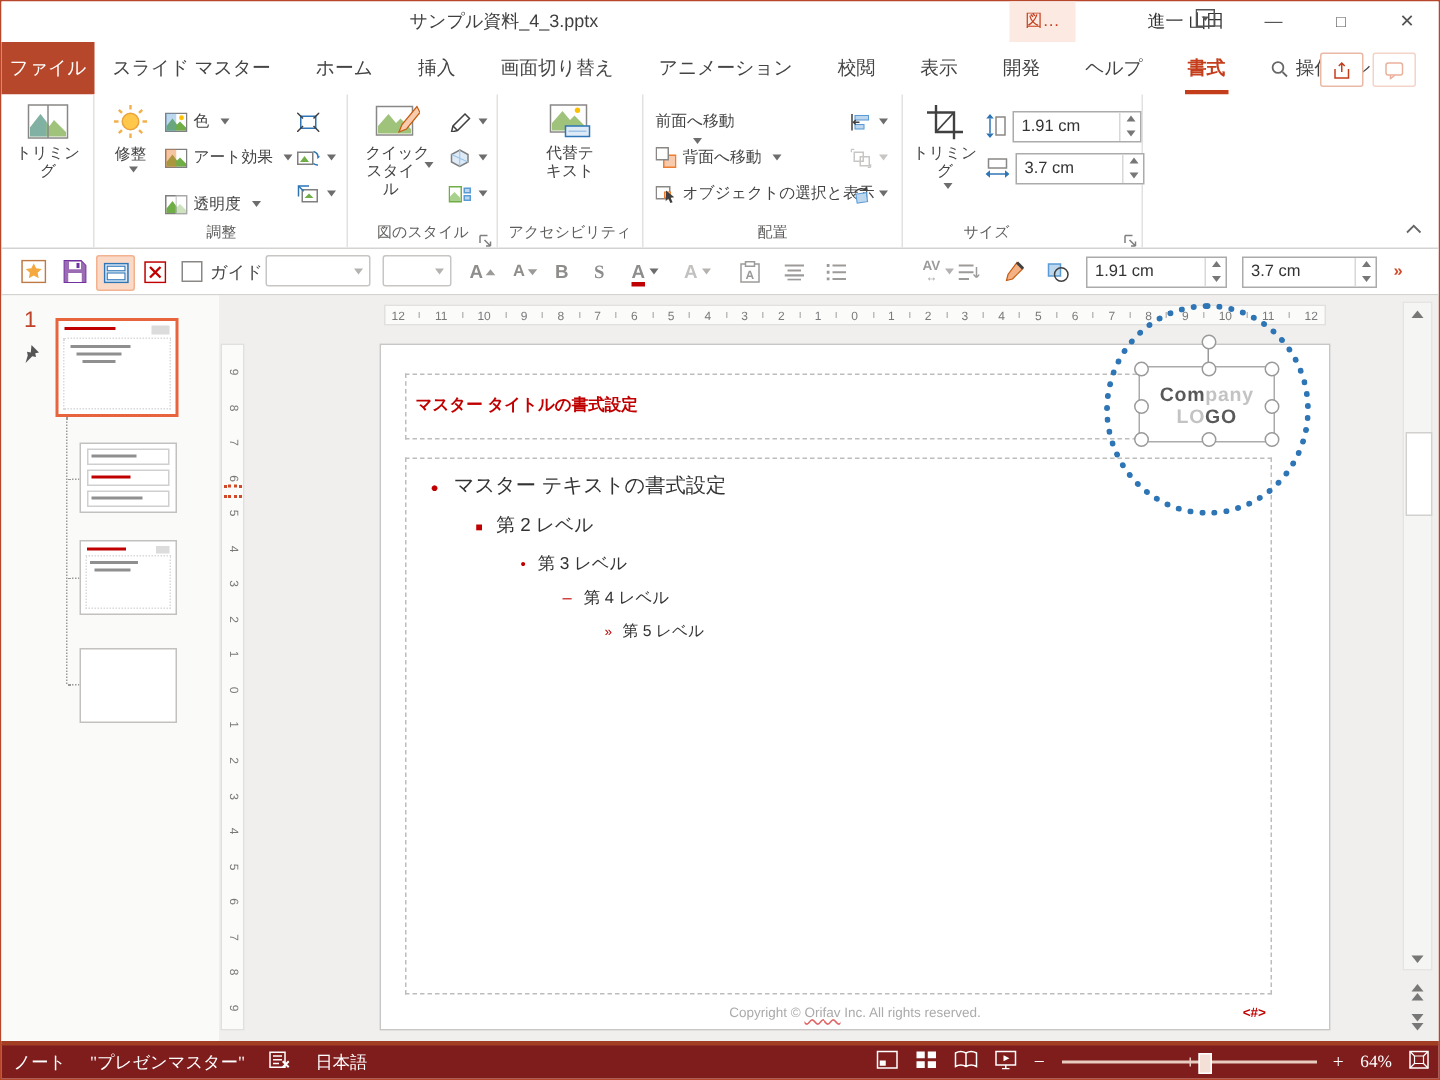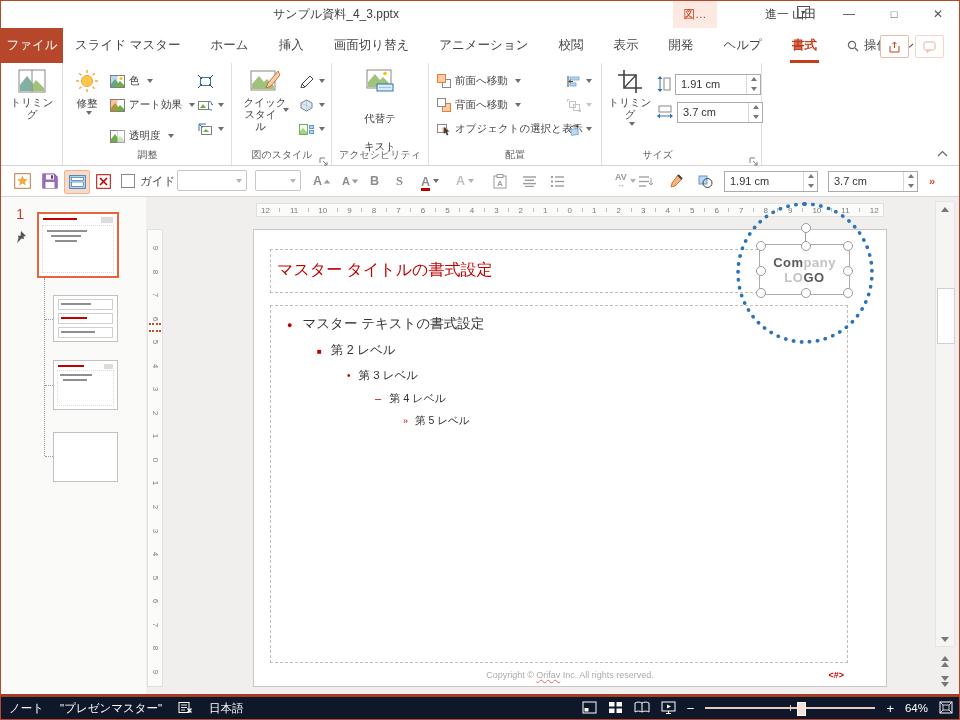--- a/index.html
+++ b/index.html
@@ -75,21 +75,21 @@
     display:flex;flex-direction:column;justify-content:space-between;padding:14px 0 10px 0;}
   .vnum{font-size:8px;color:#7a7a7a;transform:rotate(90deg);text-align:center;line-height:8px;}
   .vruler-mark{position:absolute;left:148px;top:126px;width:12px;height:5px;border-top:2px dotted #D04A2A;border-bottom:2px dotted #D04A2A;}
   .hruler{position:absolute;left:255px;top:6px;width:628px;height:14px;background:#FBFBFA;border:1px solid #E2E0DE;box-sizing:border-box;
     display:flex;align-items:center;justify-content:space-between;padding:0 4px;z-index:1;}
   .rnum{font-size:8px;color:#7a7a7a;}
   .rtick{width:1px;height:4px;background:#BDBDBD;display:inline-block;}
 
   .canvas{position:absolute;left:252px;top:32px;width:634px;height:458px;background:#fff;border:1px solid #C9C7C5;box-sizing:border-box;z-index:2;}
   .ph{position:absolute;border:1px dashed #BDBDBD;box-sizing:border-box;}
-  .slide-title{font-size:16px;font-weight:normal;color:#C00000;line-height:40px;padding-left:6px;white-space:nowrap;}
+  .slide-title{font-size:11px;font-weight:bold;color:#C00000;line-height:40px;padding-left:6px;white-space:nowrap;}
   .bullet-row{display:flex;align-items:baseline;white-space:nowrap;color:#333;}
   .bm{color:#C00000;flex:none;}
 
   .logo-box{position:absolute;left:505px;top:14px;width:89px;height:49px;border:1px solid #ABABAB;background:#fff;
     display:flex;flex-direction:column;align-items:center;justify-content:center;font-weight:bold;font-size:13px;line-height:15px;letter-spacing:.5px;z-index:4;}
   .lg-d{color:#595959;}
   .lg-l{color:#C3C3C3;}
   .handle{position:absolute;width:8px;height:8px;border:1px solid #9A9A9A;background:#fff;border-radius:50%;z-index:5;}
   .rot-line{position:absolute;left:50%;top:-14px;width:1px;height:14px;background:#9A9A9A;}
   .blue-circle{position:absolute;left:482px;top:-28px;width:130px;height:134px;border:4px dotted #2E75B6;border-radius:50%;z-index:9;}
@@ -98,21 +98,21 @@
   .wavy{text-decoration:underline;text-decoration-style:wavy;text-decoration-color:#E06666;}
   .pagenum{position:absolute;right:42px;bottom:6px;font-size:9px;color:#C00000;font-weight:bold;}
 
   .vscroll{position:absolute;left:934px;top:4px;width:20px;height:446px;background:#F5F5F4;border:1px solid #E6E4E2;box-sizing:border-box;}
   .sbtn{position:absolute;left:0;width:100%;height:14px;display:flex;align-items:center;justify-content:center;}
   .sthumb{position:absolute;left:1px;top:86px;width:16px;height:54px;background:#fff;border:1px solid #D2D0CE;}
   .jumpbtn{position:absolute;left:934px;width:20px;height:16px;display:flex;flex-direction:column;align-items:center;justify-content:center;gap:1px;}
   .jumpbtn .tri-u,.jumpbtn .tri-d{border-left-width:4px;border-right-width:4px;}
 
   
-  .statusbar{position:absolute;bottom:0;left:0;width:100%;height:25px;background:#0f172a;border-top:3px solid #A23E24;box-sizing:border-box;color:#fff;}
+  .statusbar{position:absolute;bottom:0;left:0;width:100%;height:25px;background:#7f1d1d;border-top:3px solid #A23E24;box-sizing:border-box;color:#fff;font-family:Liberation Serif, serif;}
   .sb-left{position:absolute;left:8px;top:0;height:22px;display:flex;align-items:center;gap:16px;font-size:11.5px;}
   .sb-right{position:absolute;right:6px;top:0;height:22px;display:flex;align-items:center;gap:11px;font-size:11.5px;}
   .ztrack{position:relative;width:170px;height:2px;background:#E9CCC0;}
   .zthumb{position:absolute;left:54%;top:-5px;width:7px;height:12px;background:#F4E0D7;border:1px solid #fff;}
   .ztick{position:absolute;left:50%;top:-2px;width:1px;height:6px;background:#E9CCC0;}
 </style>
 </head>
 <body>
 
 <div class="app">
@@ -292,36 +292,36 @@
       <div class="glabel">図のスタイル</div>
       <div class="launcher">
         <svg width="9" height="9" viewBox="0 0 9 9">
             <path d="M1 1 v5 M1 1 h5" stroke="#7F7F7F"></path>
             <path d="M4 4 l4 4 M8 8 v-3 M8 8 h-3" stroke="#7F7F7F"></path>
           </svg>
       </div>
     </div>
 
     <div class="rgroup" style="left:331px;width:97px;">
-      <div class="bigbtn" style="left:22px;top:6px;width:52px;gap:16px;">
+      <div class="bigbtn" style="left:22px;top:6px;width:52px;">
         <svg width="30" height="24" viewBox="0 0 30 24">
           <rect x="2" y="1" width="24" height="18" fill="#fff" stroke="#8A8886"></rect>
           <path d="M3 13 L10 5 L15 11 L18 8 L25 15 v3 H3 z" fill="#9FC37B"></path>
           <circle cx="20" cy="4.5" r="1.8" fill="#FFC000"></circle>
           <rect x="12" y="15" width="16" height="7" fill="#DEEBF7" stroke="#2E75B6"></rect>
           <line x1="14" y1="18.5" x2="26" y2="18.5" stroke="#9DC3E6"></line>
         </svg>
         <span style="margin-top:3px;">代替テ</span>
         <span>キスト</span>
       </div>
       <div class="glabel">アクセシビリティ</div>
     </div>
 
     <div class="rgroup" style="left:428px;width:173px;">
-      <div class="rrow" style="left:8px;top:7px;">
+      <div class="rrow" style="left:8px;top:7px;flex-direction:column;">
         <svg width="14" height="14" viewBox="0 0 14 14">
             <rect x="5.5" y="5.5" width="8" height="8" fill="#fff" stroke="#8A8886"></rect>
             <rect x="0.5" y="0.5" width="8" height="8" fill="#F8CBAD" stroke="#ED7D31"></rect>
           </svg>
         <span>前面へ移動</span>
         <span class="caret"></span>
       </div>
       <div class="rrow" style="left:8px;top:31px;">
         <svg width="14" height="14" viewBox="0 0 14 14">
             <rect x="5.5" y="5.5" width="8" height="8" fill="#F8CBAD" stroke="#ED7D31"></rect>

